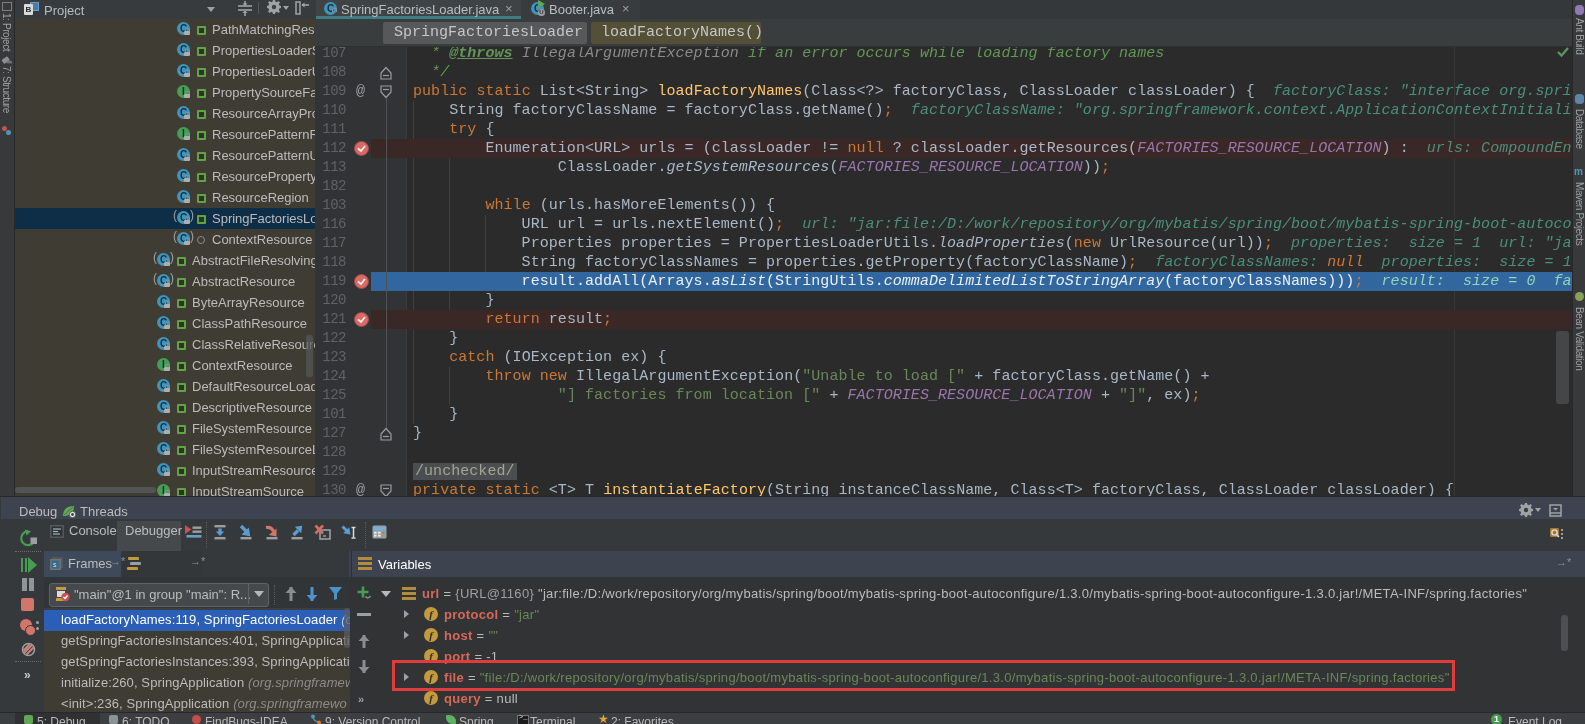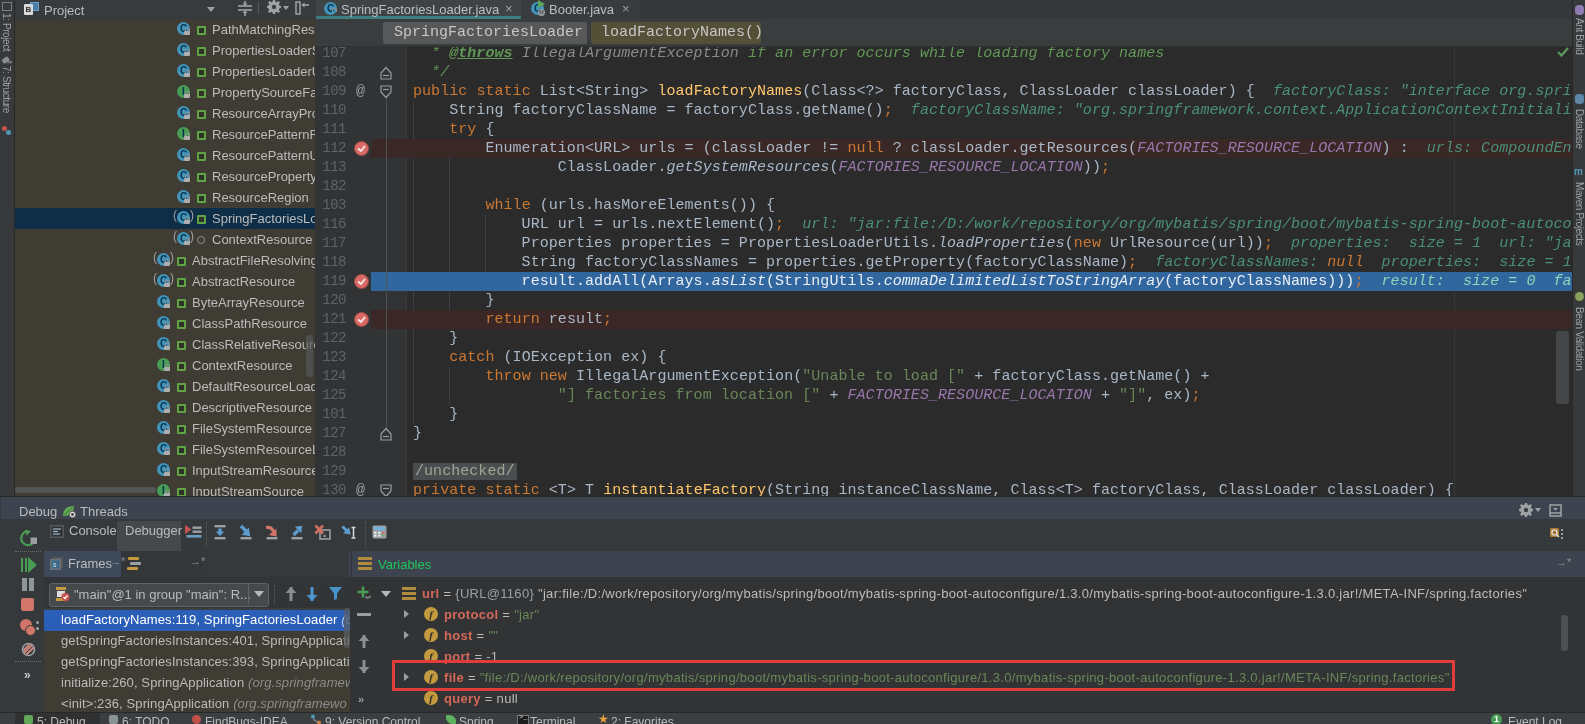--- a/index.html
+++ b/index.html
@@ -634,21 +634,21 @@
   </div>
 <div style="position:absolute;left:344px;top:608px;width:6px;height:40px;background:#5a5d5f;border-radius:3px;opacity:.7"></div>
 
 <div style="position:absolute;left:349px;top:551px;width:1236px;height:26px;background:#3d4450"></div>
 <div style="position:absolute;left:351px;top:551px;width:1px;height:161px;background:#2e3132"></div>
 <span style="position:absolute;left:358px;top:557px;width:14px;height:13px">
     <span style="position:absolute;left:0;top:0;width:14px;height:3px;background:#b08c3f"></span>
     <span style="position:absolute;left:0;top:5px;width:14px;height:3px;background:#b08c3f"></span>
     <span style="position:absolute;left:0;top:10px;width:14px;height:3px;background:#b08c3f"></span>
   </span>
-<span style="position:absolute;left:378px;top:557px;font:13px 'Liberation Sans';color:#22c55e">Variables</span>
+<span style="position:absolute;left:378px;top:557px;font:13px 'Liberation Sans';color:#ffffff">Variables</span>
 <span style="position:absolute;left:1556px;top:556px;font:11px 'Liberation Sans';color:#87939b">→*</span>
 <div style="position:absolute;left:350px;top:577px;width:1235px;height:135px;background:#313335"></div>
 
 <svg style="position:absolute;left:356px;top:585px" width="16" height="16" viewBox="0 0 16 16">
     <path d="M7 1.5 L7 12.5 M1.5 7 L12.5 7" stroke="#499c54" stroke-width="2.6"></path>
     <path d="M9.5 11.5 Q12 14.5 14.5 11" stroke="#8a8e90" stroke-width="1.5" fill="none"></path>
   </svg>
 <span style="position:absolute;left:357px;top:613px;width:14px;height:3px;background:#9aa0a2"></span>
 <svg style="position:absolute;left:357px;top:634px" width="14" height="15" viewBox="0 0 14 15">
     <path d="M7 1 L7 14" stroke="#8a8e90" stroke-width="3"></path>

